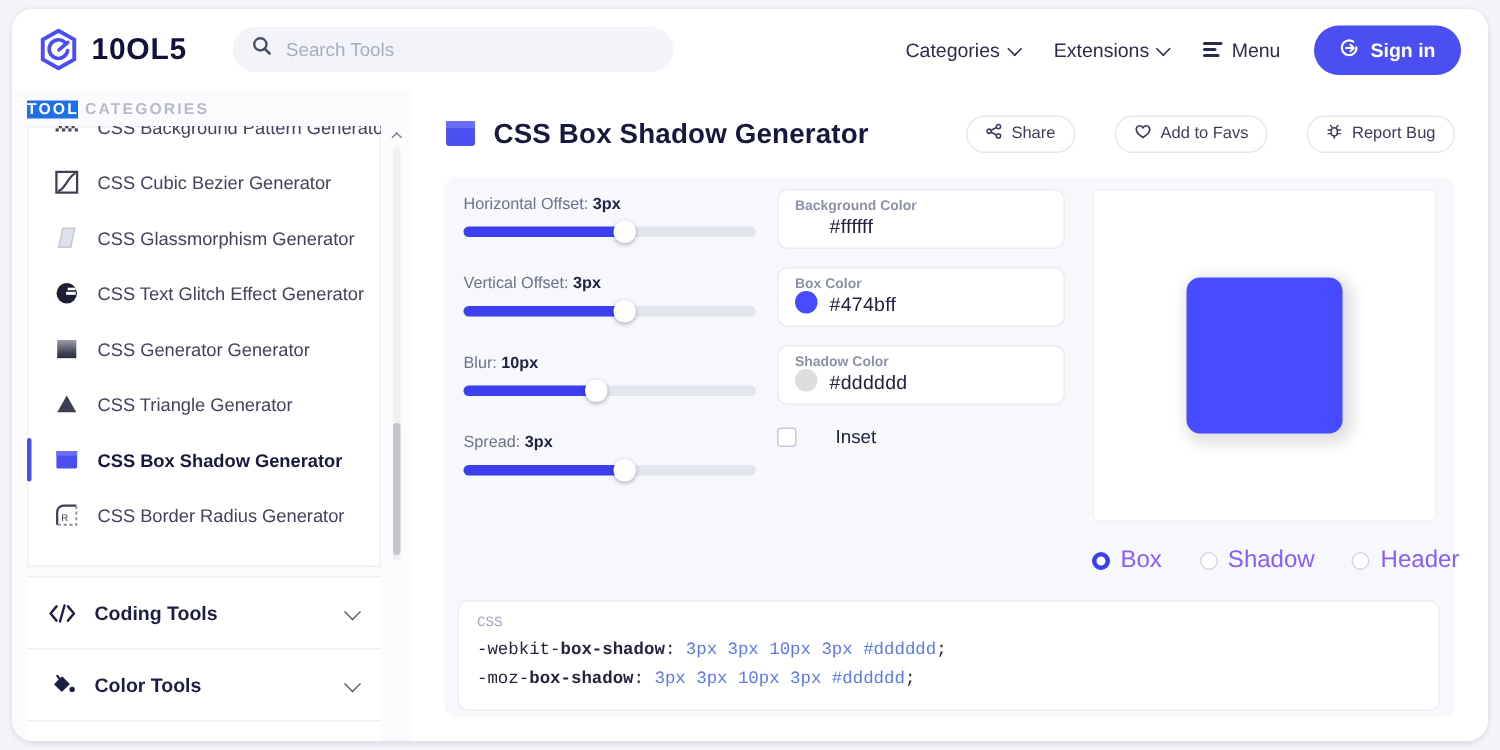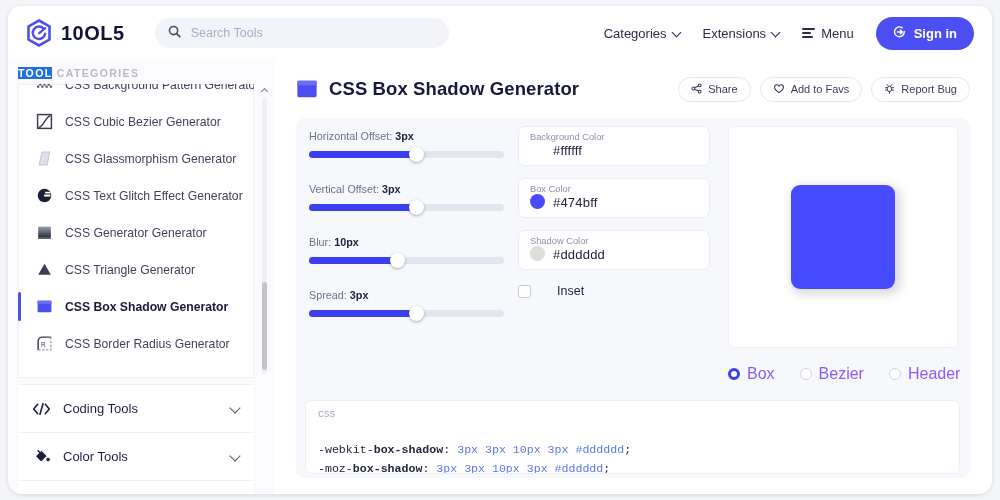--- a/index.html
+++ b/index.html
@@ -98,21 +98,21 @@
   }
   .sb-track{position:absolute;left:1px;top:12px;width:5px;height:276px;background:#f1f1f4;border-radius:3px;}
   .sb-thumb{position:absolute;left:1px;top:196px;width:5px;height:88px;background:#c3c4cb;border-radius:3px;}
 
   .group{
     position:absolute;left:10px;width:236px;height:48px;
     background:#ffffff;border-top:1px solid #f0f1f6;
     display:flex;align-items:center;gap:12px;padding:0 14px;
     box-sizing:border-box;cursor:pointer;
   }
-  .group .glabel{font-size:13px;font-weight:normal;color:#1d1f42;}
+  .group .glabel{font-size:13px;font-weight:bold;color:#1d1f42;}
   .group .gchev{margin-left:auto;width:9px;height:9px;position:relative;}
   .group .gchev::after{
     content:"";position:absolute;left:0;top:0;width:7px;height:7px;
     border-right:1.5px solid #5b5f78;border-bottom:1.5px solid #5b5f78;
     transform:rotate(45deg);
   }
   .gicon{width:19px;height:19px;flex:none;display:flex;align-items:center;justify-content:center;
     font-size:13px;color:#1d1f42;font-weight:bold;}
   .group-code{top:324px;}
   .group-color{top:372px;}
@@ -121,21 +121,21 @@
   
   .main{
     position:absolute;left:266px;top:54px;width:718px;height:434px;background:#ffffff;
   }
   .page-head{
     position:absolute;left:0;top:0;width:718px;height:58px;
     display:flex;align-items:center;padding:0 22px;box-sizing:border-box;
   }
   .page-ico{width:22px;height:22px;flex:none;margin-right:11px;position:relative;}
   .page-title{font-size:18.5px;font-weight:bold;color:#17183d;letter-spacing:.1px;}
-  .acts{margin-left:auto;display:flex;gap:9px;}
+  .acts{margin-left:auto;display:flex;gap:26px;}
   .act{
     display:flex;align-items:center;gap:6px;border:1px solid #e6e8f1;
     border-radius:15px;height:23px;padding:0 12px;font-size:11px;color:#3b3e58;
     cursor:pointer;white-space:nowrap;background:#fff;
   }
 
   .panel{
     position:absolute;left:22px;top:58px;width:674px;height:360px;
     background:#f7f8fc;border-radius:9px;
   }
@@ -149,21 +149,21 @@
     position:absolute;top:-4px;width:15px;height:15px;background:#fff;border-radius:50%;
     box-shadow:0 1px 3px rgba(20,25,60,.35);
   }
 
   .fields{position:absolute;left:222px;top:8px;width:192px;}
   .field{
     position:relative;background:#ffffff;border:1px solid #eaecf4;border-radius:7px;
     height:40px;margin-bottom:12px;box-sizing:border-box;
     display:flex;align-items:flex-end;padding:0 11px 7px 11px;
   }
-  .field .flabel{position:absolute;left:11px;top:5px;font-size:9.3px;color:#8d91a6;}
+  .field .flabel{position:absolute;left:11px;top:5px;font-size:9.3px;color:#8d91a6;font-weight:bold;}
   .swatch{width:15px;height:15px;border-radius:50%;flex:none;margin-right:8px;margin-bottom:1px;}
   .fval{font-size:13px;color:#22243f;letter-spacing:.2px;}
   .inset-row{display:flex;align-items:center;gap:26px;margin-top:14px;}
   .cbox{width:11px;height:11px;border:1.3px solid #c6c9d8;border-radius:2.5px;background:#fff;}
   .inset-lbl{font-size:12.5px;color:#22243f;}
 
   .preview{
     position:absolute;left:432px;top:8px;width:228px;height:220px;
     background:#ffffff;border:1px solid #f0f1f6;border-radius:5px;
     display:flex;align-items:center;justify-content:center;
@@ -176,21 +176,21 @@
   .radio{display:flex;align-items:center;gap:7px;cursor:pointer;}
   .rdot{width:12px;height:12px;border-radius:50%;border:1.6px solid #d3d6e3;background:#fff;box-sizing:border-box;}
   .radio.on .rdot{border:3.2px solid #3b3ff0;}
   .rlbl{font-size:16px;color:#8b5cf6;text-align:center;}
 
   .code{
     position:absolute;left:9px;top:282px;width:655px;height:74px;
     background:#ffffff;border:1px solid #eceef5;border-radius:7px;
     padding:8px 12px;box-sizing:border-box;overflow:hidden;
   }
-  .code-cap{font-size:9.5px;color:#a2a6b8;font-family:"Liberation Mono", monospace;margin-bottom:20px;}
+  .code-cap{font-size:9.5px;color:#a2a6b8;font-family:"Liberation Mono", monospace;margin-bottom:4px;}
   .cline{
     font-family:"Liberation Mono", monospace;font-size:11.6px;color:#23253f;
     line-height:19px;white-space:nowrap;
   }
   .cline b{font-weight:bold;}
   .cval{color:#5b79e8;}
 </style>
 </head>
 <body>
 
@@ -512,21 +512,21 @@
         <div class="demo-box" style="background:#474bff;box-shadow:3px 3px 10px 3px #dddddd"></div>
       </div>
 
       <div class="radios">
         <div class="radio on">
           <span class="rdot"></span>
           <span class="rlbl">Box</span>
         </div>
         <div class="radio">
           <span class="rdot"></span>
-          <span class="rlbl">Bezier</span>
+          <span class="rlbl">Shadow</span>
         </div>
         <div class="radio">
           <span class="rdot"></span>
           <span class="rlbl">Header</span>
         </div>
       </div>
 
       <div class="code">
         <div class="code-cap">CSS</div>
         <div class="cline"><span>-webkit-</span><b>box-shadow</b><span>: </span><span class="cval">3px 3px 10px 3px #dddddd</span><span>;</span></div>

